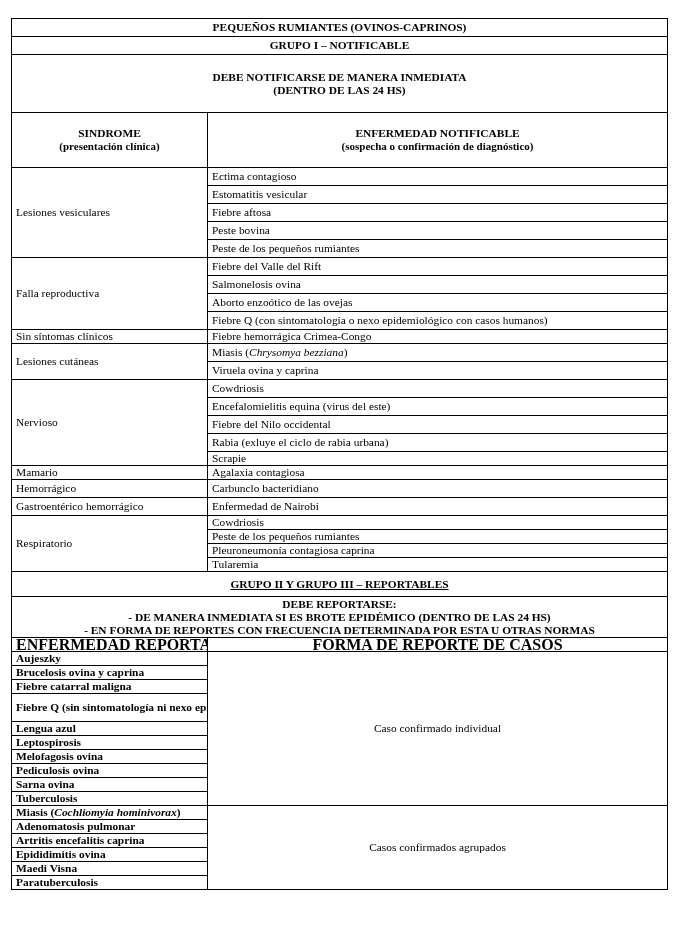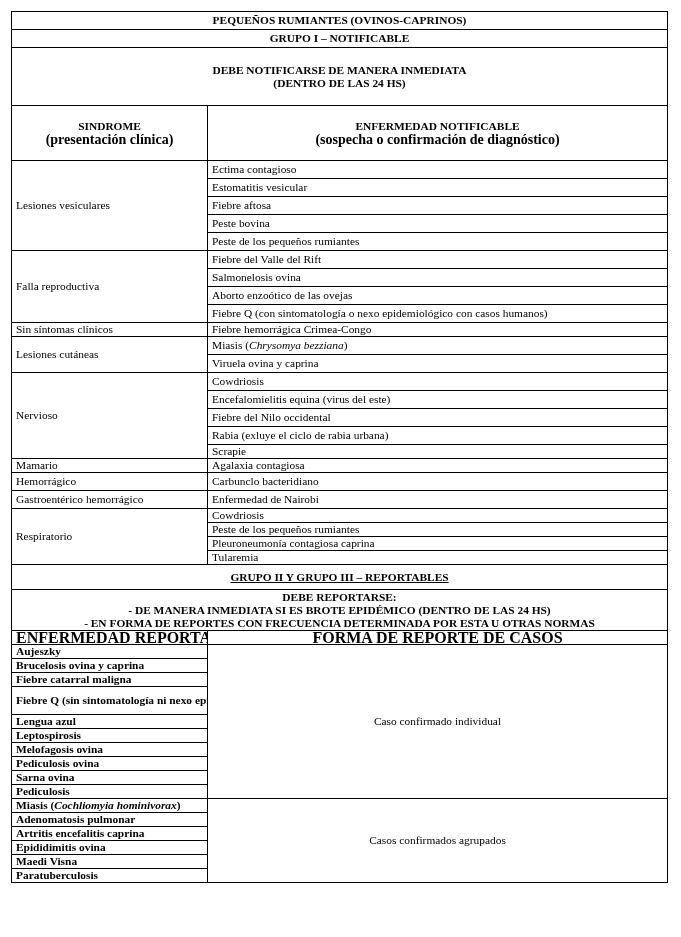--- a/index.html
+++ b/index.html
@@ -1,28 +1,28 @@
 <!DOCTYPE html>
 <html><head>
 <meta charset="utf-8">
 <style>
   html, body { margin: 0; padding: 0; background: #ffffff; }
   body { width: 681px; height: 937px; position: relative; overflow: hidden;
          font-family: "Liberation Serif", serif; color: #000; }
-  table.doc { position: absolute; left: 11px; top: 11px; width: 656px;
+  table.doc { position: absolute; left: 11px; top: 18px; width: 656px;
               border-collapse: collapse; table-layout: fixed; }
   table.doc td { border: 1.3px solid #000; padding: 0 4px; font-size: 11.4px;
                  line-height: 13px; vertical-align: middle; overflow: hidden; white-space: nowrap; }
   .c { text-align: center; }
   .b { font-weight: bold; }
   .h19 td, td.h19 { height: 17px; }
   td.title { font-size: 12px; }
   td.bighead { height: 57px; font-size: 12px; }
   td.colhead { height: 54px; font-size: 12px; }
-  td.colhead .sub { font-size: 14px; }
+  td.colhead .sub { font-size: 11px; }
   tr.r19 td { height: 17px; }
   tr.r15 td { height: 13px; }
   tr.r14 td { height: 12.5px; margin-top: 28px; }
   td.grp2 { height: 24px; font-size: 12px; vertical-align: top; padding-top: 1px; text-decoration: underline; }
   td.reporthead { height: 40px; font-size: 12px; line-height: 13px; }
   td.rep { height: 13px; font-size: 11.4px; font-weight: bold; }
   td.rep2 { height: 27px; white-space: normal; line-height: 13px; }
   i { font-style: italic; text-align: right; }
 </style>
 </head>
@@ -185,21 +185,21 @@
   <tr>
         <td class="rep">Melofagosis ovina</td>
       </tr>
   <tr>
         <td class="rep">Pediculosis ovina</td>
       </tr>
   <tr>
         <td class="rep">Sarna ovina</td>
       </tr>
   <tr>
-        <td class="rep">Pediculosis</td>
+        <td class="rep">Tuberculosis</td>
       </tr>
 
   <tr>
     <td class="rep"><span>Miasis (</span><i>Cochliomyia hominivorax</i><span>)</span></td>
     <td rowspan="6" class="c">Casos confirmados agrupados</td>
   </tr>
   <tr>
         <td class="rep">Adenomatosis pulmonar</td>
       </tr>
   <tr>

